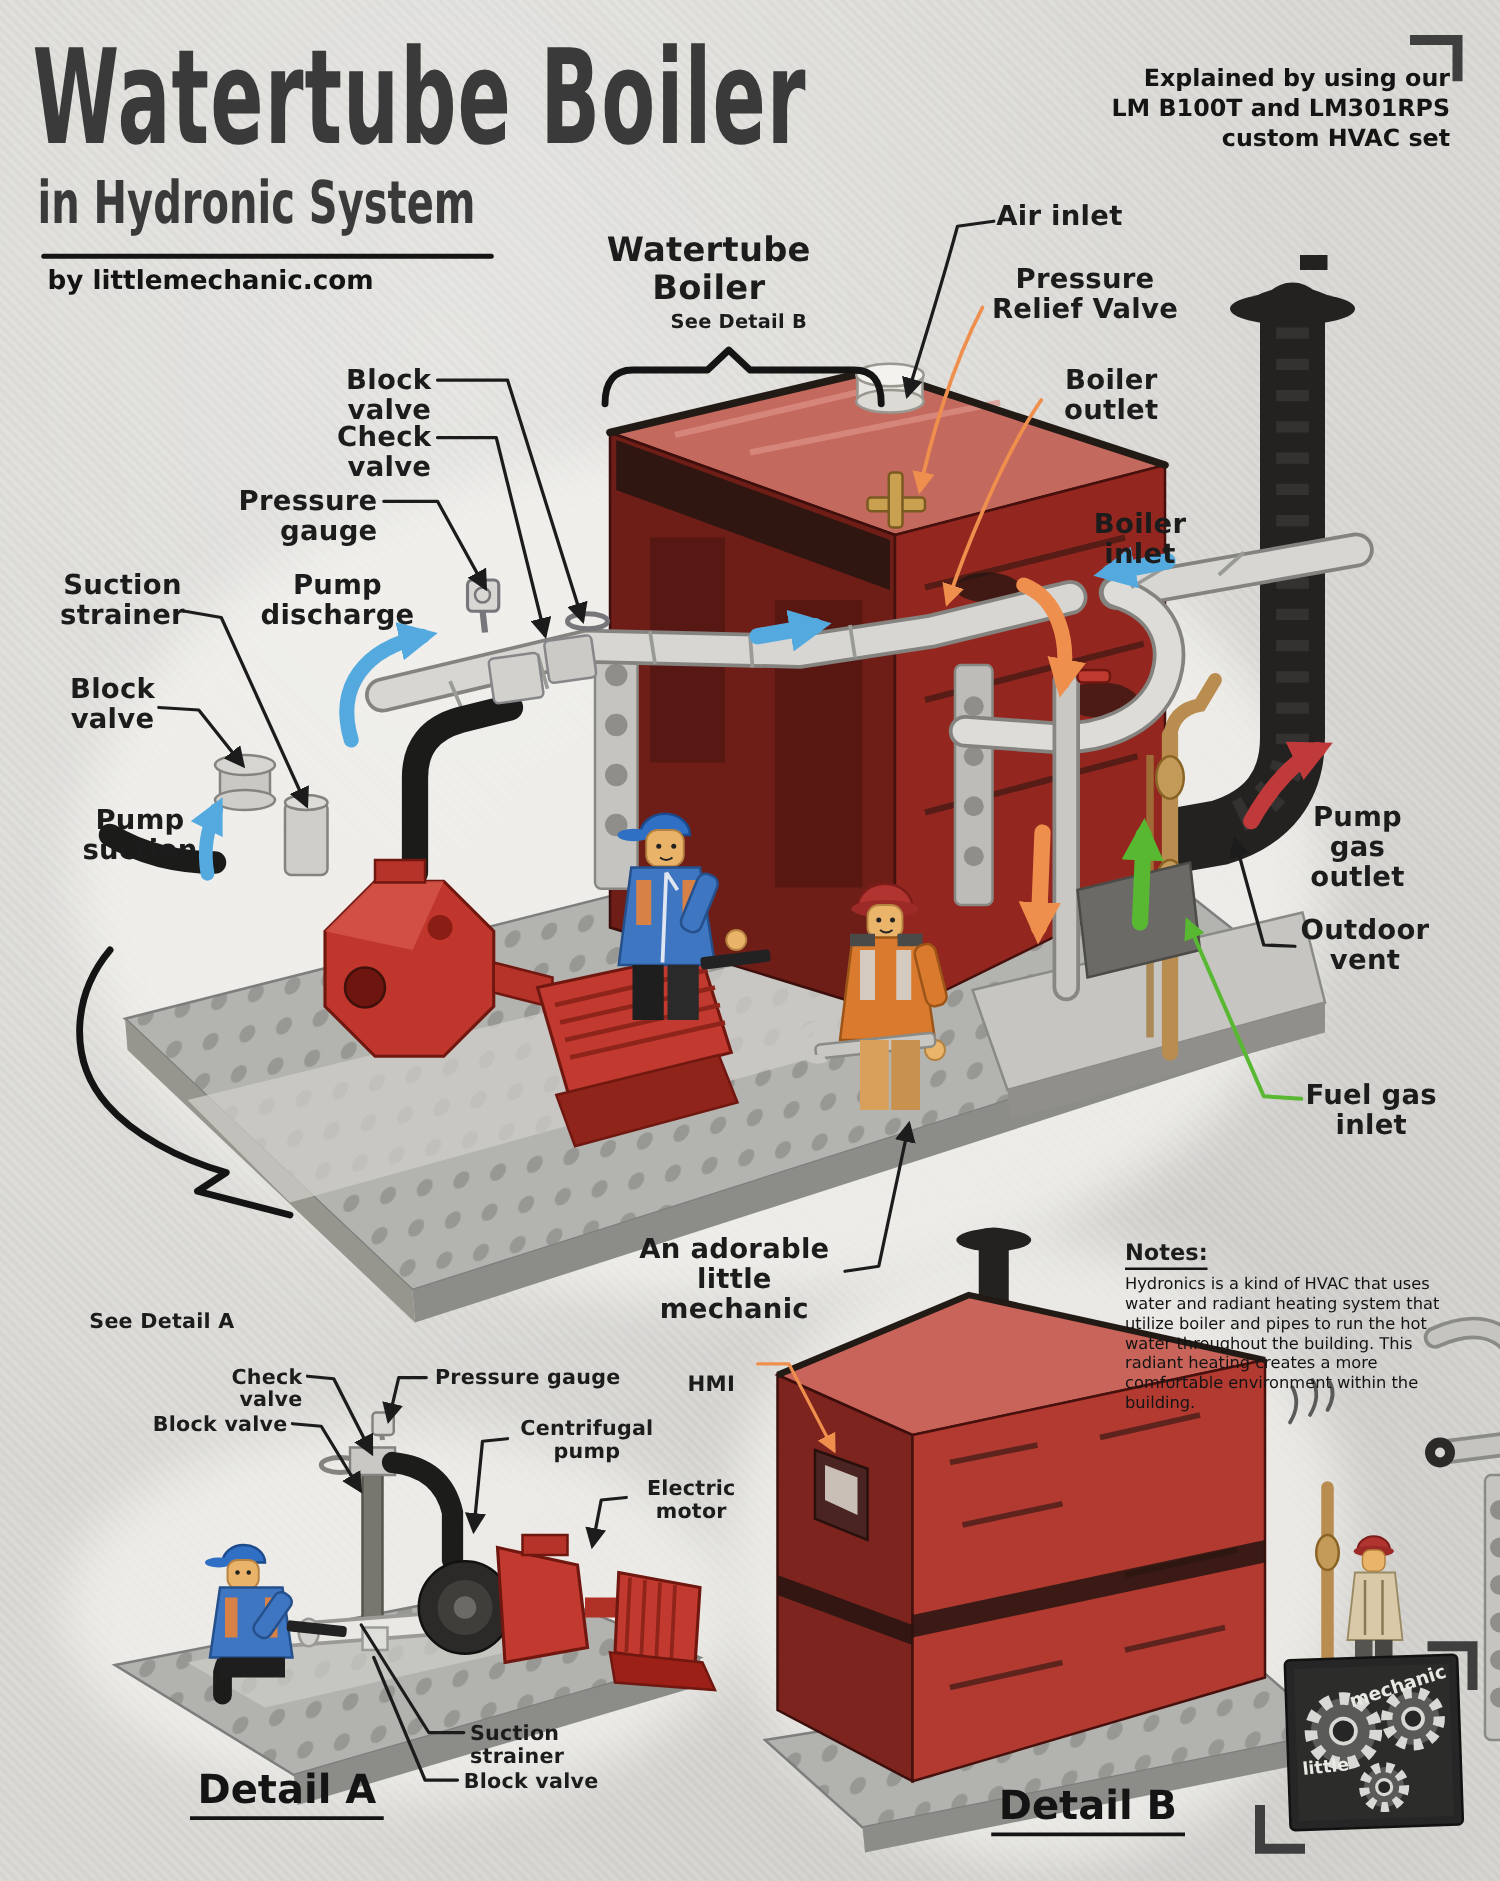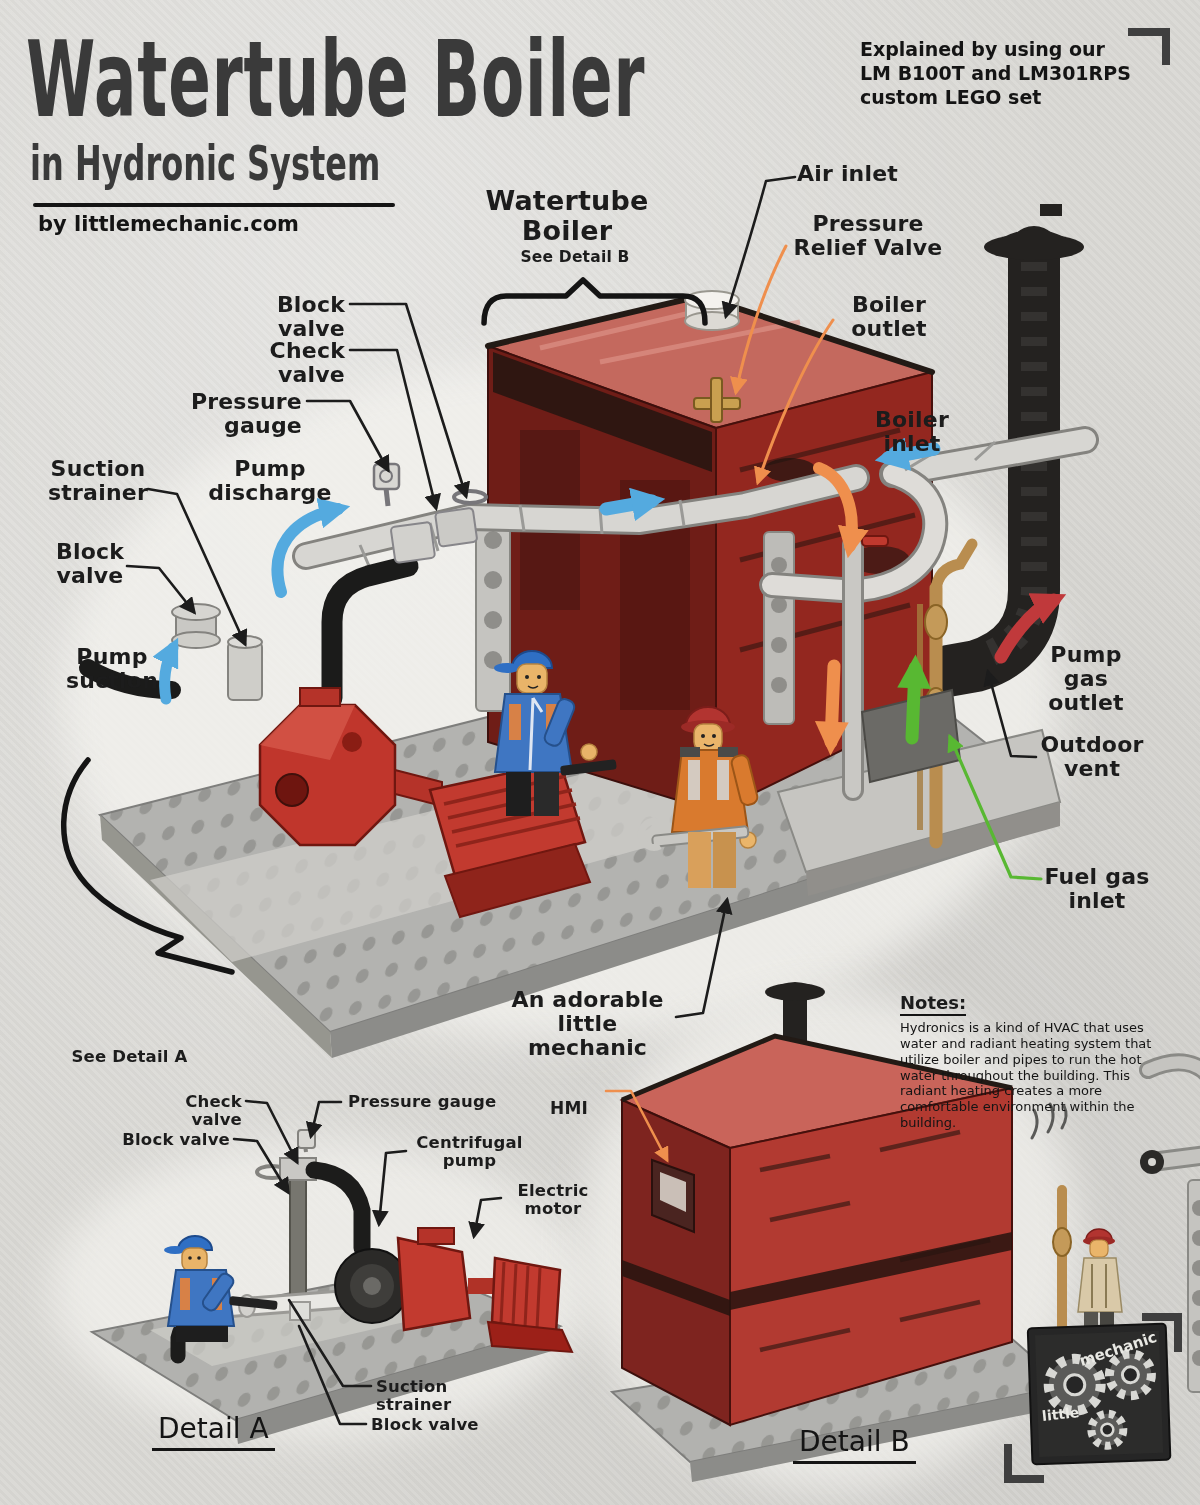--- a/index.html
+++ b/index.html
@@ -20,22 +20,22 @@
     font-size:74px;font-weight:800;color:#3a3a3a;letter-spacing:1px;white-space:nowrap;
     transform:scale(.85,1.42);transform-origin:top left;
   }
   .subtitle{
     position:absolute;z-index:2;left:30px;top:136px;width:520px;
     font-size:40px;font-weight:800;color:#3a3a3a;white-space:nowrap;
     transform:scale(.80,1.18);transform-origin:top left;
   }
   .rule{position:absolute;z-index:2;left:33px;top:203px;width:362px;height:4px;background:#141414;border-radius:2px;}
   .byline{position:absolute;z-index:2;left:38px;top:212px;font-size:21px;font-weight:bold;color:#141414;}
-  .tagline{position:absolute;z-index:2;left:860px;top:38px;width:300px;font-size:19px;font-weight:bold;line-height:1.25;color:#141414;}
-  .caption{position:absolute;z-index:2;font-size:28px;font-weight:normal;color:#141414;border-bottom:3px solid #141414;padding:0 6px 3px 6px;}
+  .tagline{position:absolute;z-index:2;left:860px;top:52px;width:300px;text-align:right;font-size:19px;font-weight:bold;line-height:1.25;color:#141414;}
+  .caption{position:absolute;z-index:2;font-size:32px;font-weight:bold;color:#141414;border-bottom:3px solid #141414;padding:0 6px 3px 6px;}
   .noteshead{position:absolute;z-index:2;left:900px;top:992px;font-size:18px;font-weight:bold;border-bottom:2.5px solid #141414;padding-bottom:1px;}
   .notes{position:absolute;z-index:2;font-size:13px;font-weight:normal;line-height:1.22;text-align:left;color:#141414;}
   .logoword{position:absolute;z-index:2;color:#e9e9e4;font-weight:bold;}
 </style>
 </head>
 <body>
 
 <div class="page">
 
 <svg class="scene" width="1200" height="1505" viewBox="0 0 1200 1505">
@@ -388,25 +388,25 @@
   </g>
 </svg>
 
   <div class="title">Watertube Boiler</div>
   <div class="subtitle">in Hydronic System</div>
   <div class="rule"></div>
   <div class="byline">by littlemechanic.com</div>
   <div class="tagline">
     <div>Explained by using our</div>
     <div>LM B100T and LM301RPS</div>
-    <div>custom LEGO set</div>
+    <div>custom HVAC set</div>
   </div>
 
   <div class="lbl" style="left:472px;top:186px;width:190px;font-size:27px;">Watertube Boiler</div>
-  <div class="lbl" style="left:480px;top:249px;width:190px;font-size:15.5px;">See Detail B</div>
+  <div class="lbl" style="left:496px;top:249px;width:190px;font-size:15.5px;">See Detail B</div>
 
   <div class="lbl" style="left:797px;top:162px;width:110px;font-size:22px;text-align:left;">Air inlet</div>
   <div class="lbl" style="left:793px;top:212px;width:150px;font-size:22px;">Pressure Relief Valve</div>
   <div class="lbl" style="left:844px;top:293px;width:90px;font-size:22px;">Boiler outlet</div>
   <div class="lbl" style="left:867px;top:408px;width:90px;font-size:22px;">Boiler inlet</div>
   <div class="lbl" style="left:225px;top:293px;width:120px;font-size:22px;text-align:right;">Block valve</div>
   <div class="lbl" style="left:205px;top:339px;width:140px;font-size:22px;text-align:right;">Check valve</div>
   <div class="lbl" style="left:127px;top:390px;width:175px;font-size:22px;text-align:right;">Pressure gauge</div>
   <div class="lbl" style="left:43px;top:457px;width:110px;font-size:22px;">Suction strainer</div>
   <div class="lbl" style="left:205px;top:457px;width:130px;font-size:22px;">Pump discharge</div>

